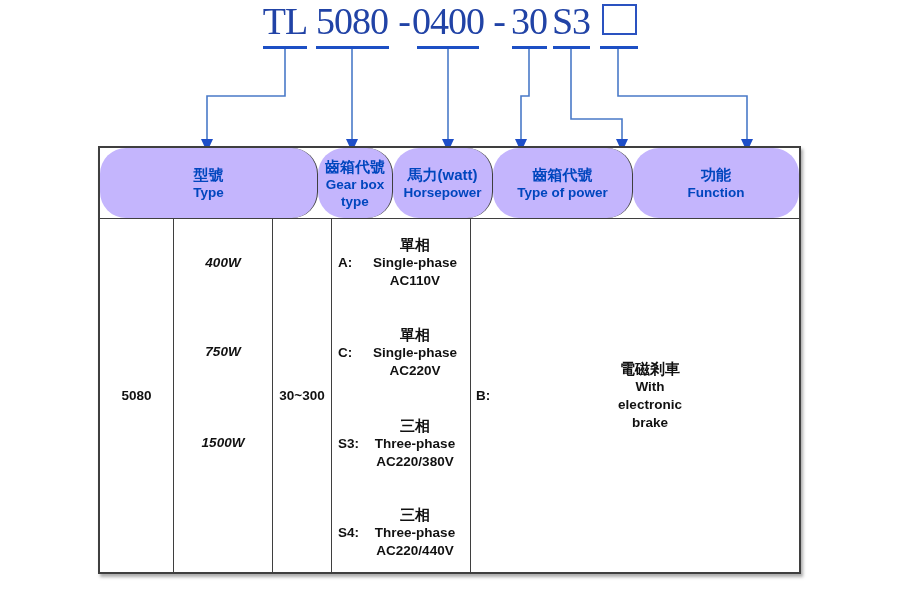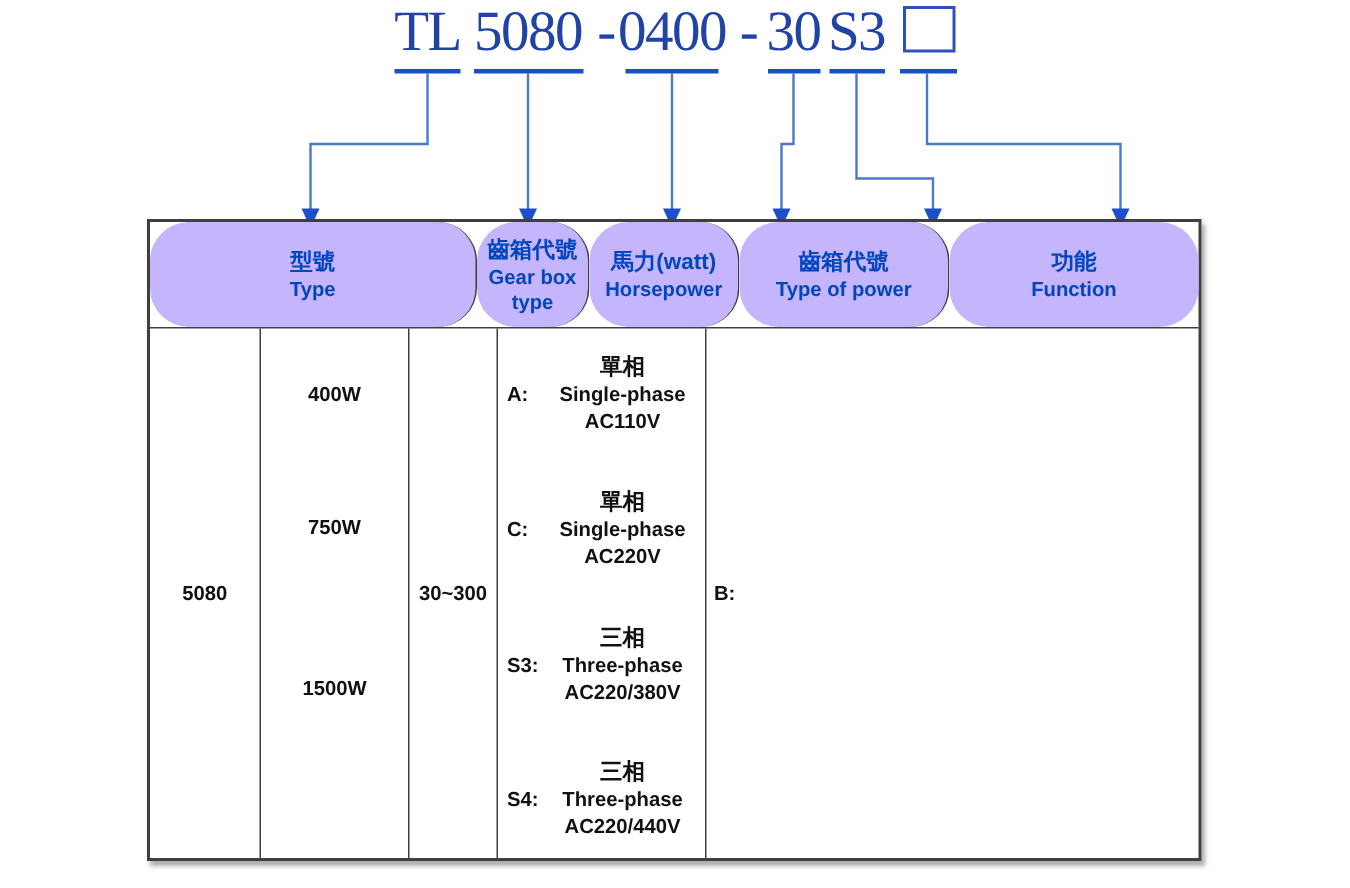--- a/index.html
+++ b/index.html
@@ -62,22 +62,22 @@
   .c1 { flex:0 0 217px; } .c2 { flex:0 0 74px; } .c3 { flex:0 0 99px; }
   .c4 { flex:0 0 59px; }  .c5 { flex:0 0 139px; } .c6 { flex:1; }
 
   .cell-center { display:flex; align-items:center; justify-content:center; height:100%; }
   .cell-flex   { display:flex; align-items:center; height:100%; }
   .prefix { flex:0 0 30px; padding-left:5px; box-sizing:border-box; text-align:left; }
   .ctr { flex:1; text-align:center; }
   .bl { line-height:18px; }
   .bzh { font-size:15px; line-height:19px; }
 
-  .hp { position:absolute; left:0; right:0; text-align:center; line-height:18px; }
-  .hp-1 { top:35px; } .hp-2 { top:124px; } .hp-3 { top:231px; }
+  .hp { position:absolute; left:0; right:0; text-align:center; line-height:18px;font-style:italic; }
+  .hp-1 { top:35px; } .hp-2 { top:124px; } .hp-3 { top:215px; }
 
   .pw { position:absolute; left:0; right:0; height:54px; display:flex; align-items:center; }
   .pw-1 { top:16px; } .pw-2 { top:106px; } .pw-3 { top:197px; } .pw-4 { top:286px; }
   .pw .prefix { flex:0 0 28px; padding-left:6px; }
 </style>
 </head>
 <body>
 
 <div class="page">
 
@@ -194,18 +194,24 @@
             <div class="bzh">三相</div>
             <div class="bl">Three-phase</div>
             <div class="bl">AC220/440V</div>
           </div>
         </div>
       </div>
 
       <div class="td c6">
         <div class="cell-flex">
           <span class="prefix">B:</span>
+          <div class="ctr">
+            <div class="bzh">電磁剎車</div>
+            <div class="bl">With</div>
+            <div class="bl">electronic</div>
+            <div class="bl">brake</div>
+          </div>
         </div>
       </div>
 
     </div>
   </div>
 </div>
 
 </body></html>

